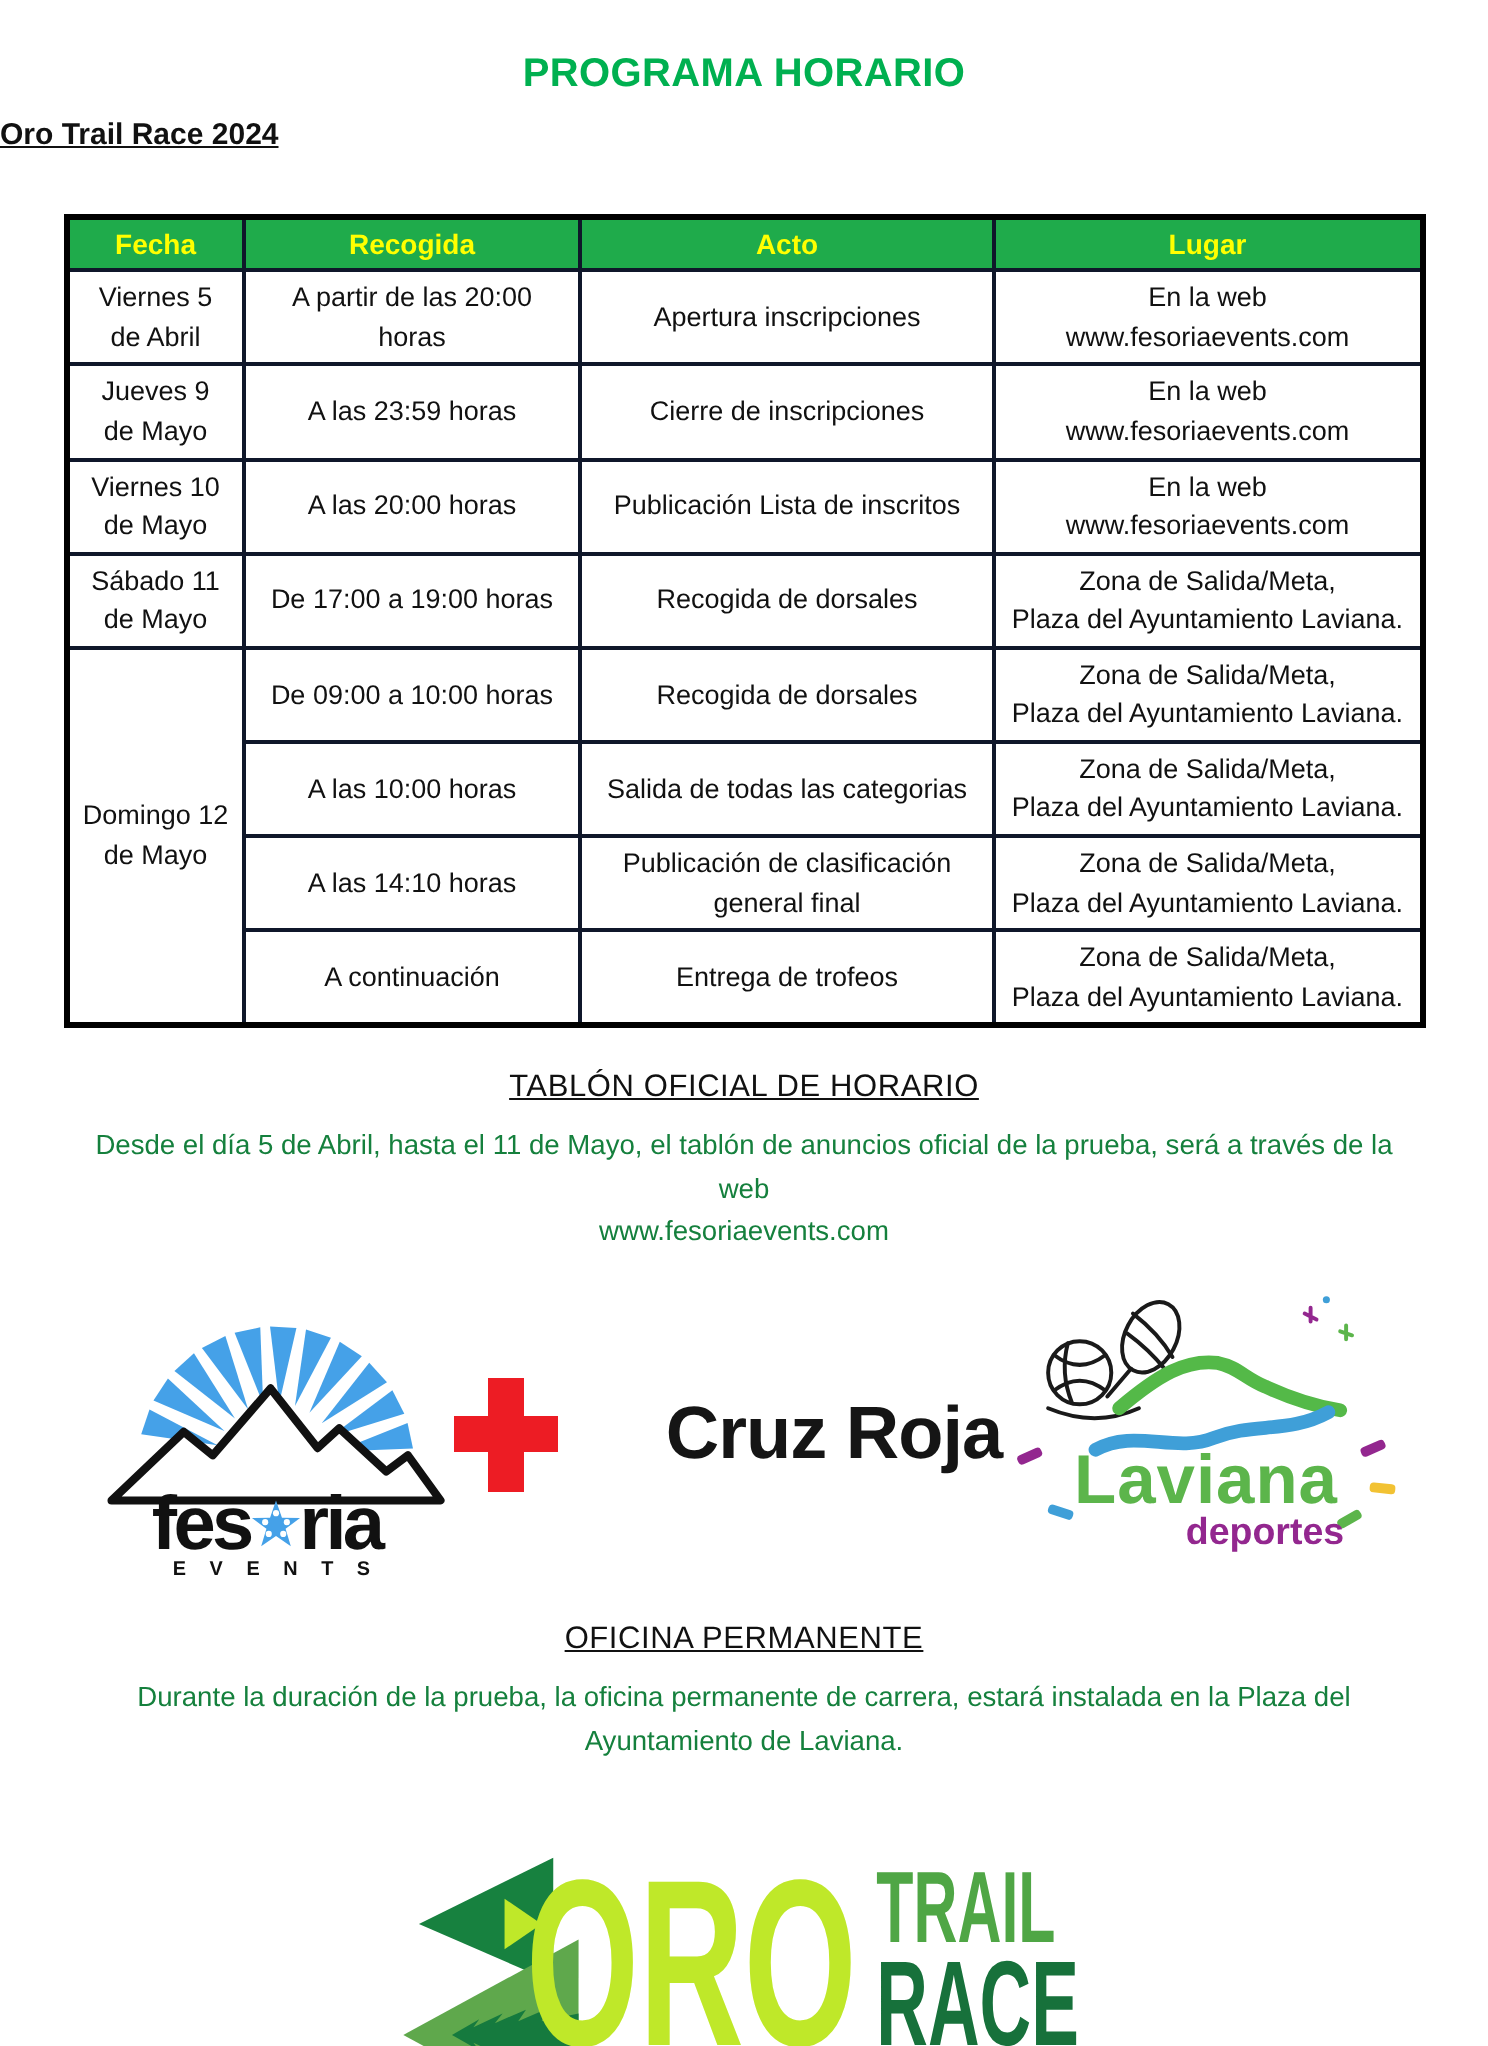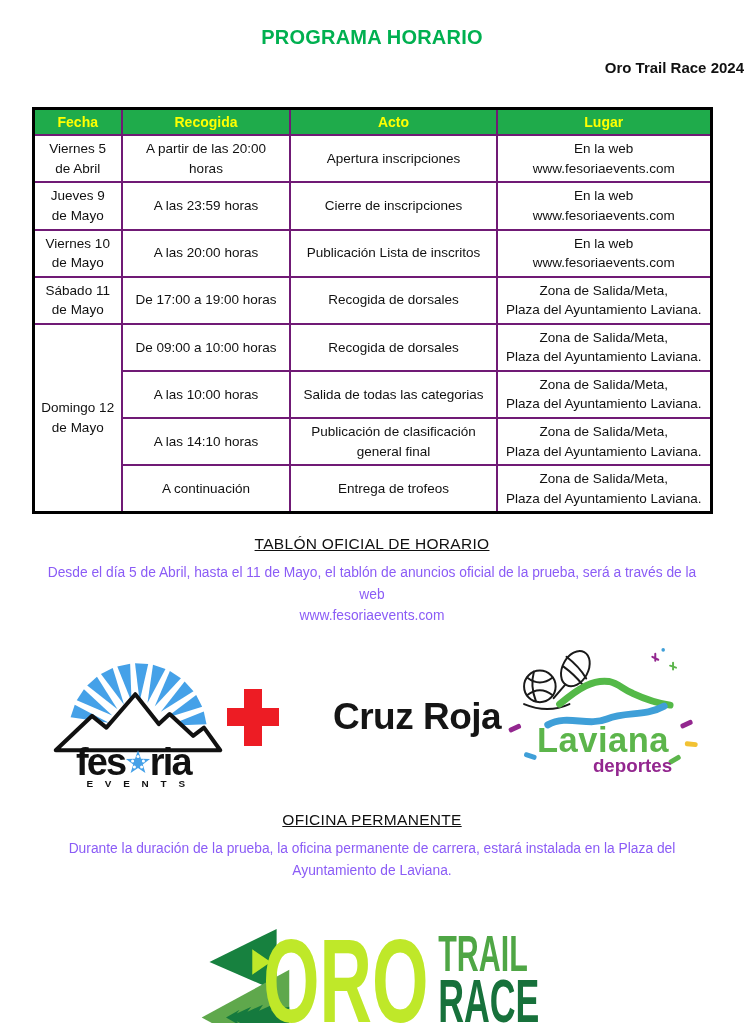--- a/index.html
+++ b/index.html
@@ -16,36 +16,37 @@
   .page-title {
     margin-top: 26px;
     text-align: center;
     font-size: 20px;
     font-weight: bold;
     color: #00B050;
     letter-spacing: 0.2px;
   }
   .page-subtitle {
     margin-top: 10px;
-    text-align: right;
+    text-align: left;
     font-size: 15px;
     font-weight: bold;
     color: #111;
+    text-decoration: underline;
   }
 
   
   table.schedule {
     width: 678px;
     margin: 31px auto 0 auto;
     border-collapse: collapse;
     table-layout: fixed;
     border: 3px solid #000;
   }
   table.schedule th, table.schedule td {
-    border: 2px solid #701a75;
+    border: 2px solid #0f172a;
     text-align: center;
     vertical-align: middle;
     white-space: pre-line;
     font-size: 13.5px;
     line-height: 1.45;
     padding: 3px 6px;
   }
   table.schedule th {
     background: #1FAB4B;
     color: #FFFF00;
@@ -66,21 +67,21 @@
     letter-spacing: 0.3px;
     color: #111;
   }
   .section-body {
     margin: 9px auto 0 auto;
     width: 660px;
     text-align: center;
     font-size: 13.8px;
     line-height: 1.55;
     white-space: pre-line;
-    color: #8b5cf6;
+    color: #15803d;
   }
 
   
   .logos-row {
     margin-top: 14px;
     height: 150px;
     display: flex;
     align-items: center;
     justify-content: space-between;
     padding: 0 42px 0 52px;

